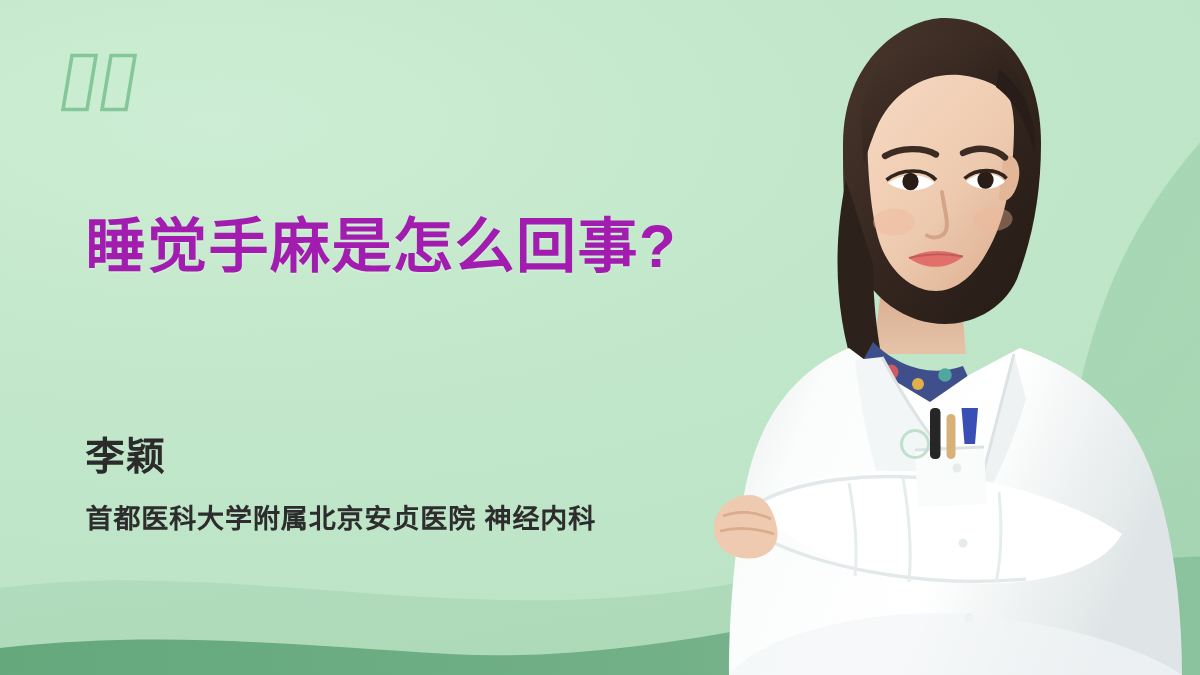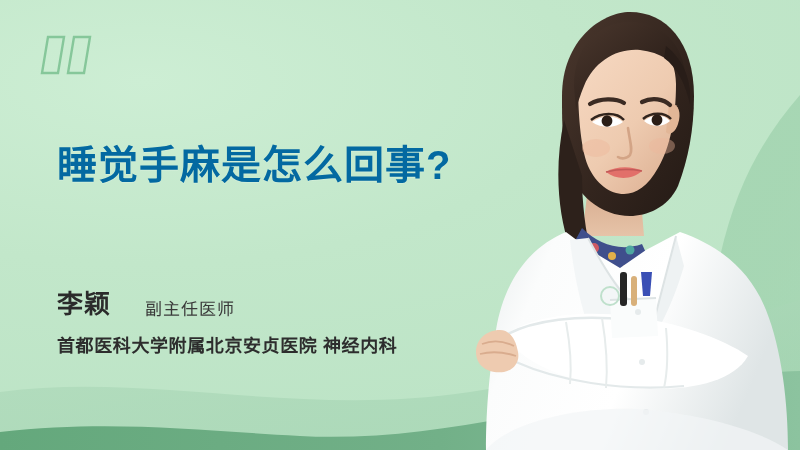--- a/index.html
+++ b/index.html
@@ -47,32 +47,32 @@
   
   .headline {
     position: absolute;
     left: 57px;
     top: 142px;
     margin: 0;
     font-size: 40px;
     line-height: 1.18;
     font-weight: 700;
     letter-spacing: 1px;
-    color: #0369a1;
+    color: #a21caf;
     white-space: nowrap;
     text-shadow: 0 1px 0 rgba(255,255,255,0.18);
   }
 
   
   .byline {
     position: absolute;
     left: 57px;
     top: 283px;
     display: flex;
-    align-items: flex-end;
+    align-items: center;
     gap: 34px;
     white-space: nowrap;
   }
   .doctor-name {
     font-size: 26px;
     font-weight: 700;
     color: #2b2b2b;
     letter-spacing: 1px;
   }
   .doctor-title {
@@ -140,21 +140,20 @@
 
   <svg class="quote-mark" viewBox="0 0 64 44" aria-hidden="true">
     <path d="M12 4 L28 4 L22 40 L6 40 Z" fill="none" stroke="#86c79a" stroke-width="2.4"></path>
     <path d="M38 4 L54 4 L48 40 L32 40 Z" fill="none" stroke="#86c79a" stroke-width="2.4"></path>
   </svg>
 
   <h1 class="headline">睡觉手麻是怎么回事?</h1>
 
   <div class="byline">
     <span class="doctor-name">李颖</span>
-    <span class="doctor-title">副主任医师</span>
   </div>
 
   <div class="affiliation">首都医科大学附属北京安贞医院 神经内科</div>
 
   <div class="portrait">
     <svg viewBox="0 0 330 450" aria-hidden="true">
       <defs>
         <linearGradient id="coatG" x1="0" y1="0" x2="1" y2="0.3">
           <stop offset="0%" stop-color="#e8eced"></stop>
           <stop offset="22%" stop-color="#fbfcfc"></stop>

